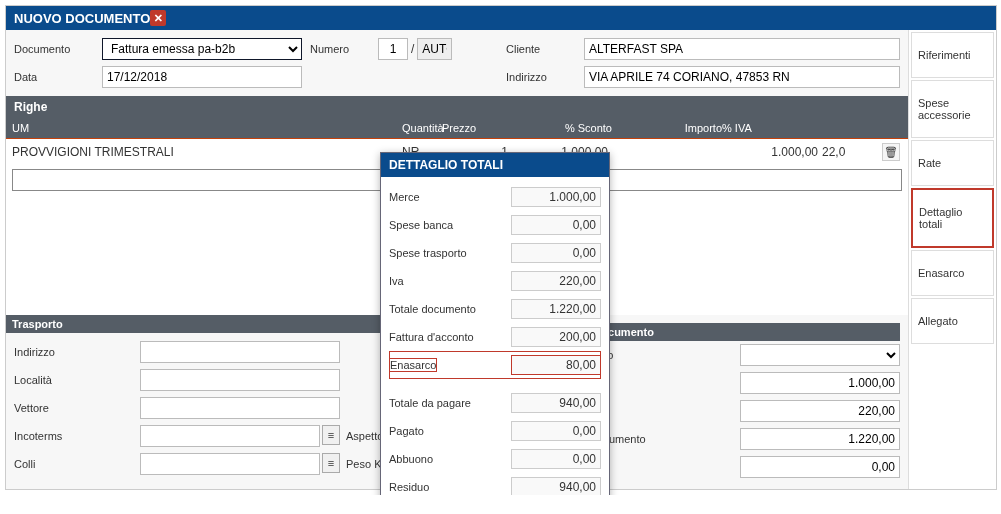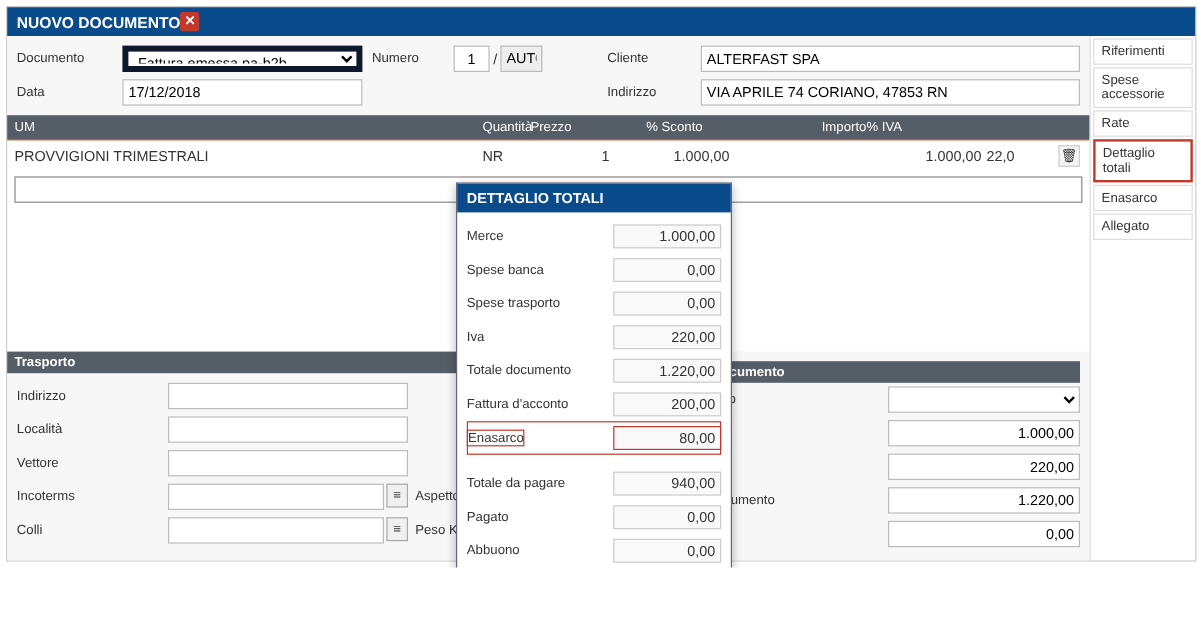--- a/index.html
+++ b/index.html
@@ -3,27 +3,27 @@
 <meta charset="utf-8">
 <style>
   * { box-sizing: border-box; font-family: Arial, sans-serif; }
   body { margin: 0; padding: 5px; background: #fff; font-size: 12px; color: #333; }
   .app { width: 992px; border: 1px solid #ccc; position: relative; }
   .title-bar { background: #0a4b8c; color: #fff; padding: 4px 8px; font-weight: bold; font-size: 13px; display: flex; justify-content: flex-start; align-items: center; }
   .close-x { background: #c0392b; color: #fff; width: 16px; height: 16px; text-align: center; line-height: 16px; border-radius: 2px; cursor: pointer; font-size: 11px; }
   .body { display: flex; }
   .main { flex: 1; }
   .sidebar { width: 100px; border-left: 1px solid #ddd; }
-  .sidebar-item { border: 1px solid #ddd; padding: 4px 6px; font-size: 11px; cursor: pointer; margin: 2px; background: #fff; }
+  .sidebar-item { border: 1px solid #ddd; padding: 16px 6px; font-size: 11px; cursor: pointer; margin: 2px; background: #fff; }
   .sidebar-item.highlight { border: 2px solid #c0392b; }
   .section-header { background: #555d66; color: #fff; padding: 4px 8px; font-size: 12px; font-weight: bold; }
   .testata { padding: 8px; display: grid; grid-template-columns: 80px 200px 60px 120px 70px 1fr; gap: 6px 8px; align-items: center; background:#f7f7f7;}
   .label { font-size: 11px; color: #333; }
   .input { border: 1px solid #bbb; background: #fff; padding: 2px 4px; font-size: 12px; height: 22px; }
-  .select { border: 5px solid #0f172a; background: #fff; padding: 2px 4px; font-size: 12px; height: 22px; }
+  .select { border: 1px solid #0f172a; background: #fff; padding: 2px 4px; font-size: 12px; height: 22px; }
   .num-group { display: flex; gap: 3px; align-items: center; }
   .num-group .input { width: 30px; text-align: center; }
   .num-group .auto { width: 35px; background:#eee;}
   .righe-header { display: grid; grid-template-columns: 390px 40px 70px 100px 110px 100px 60px 20px; background: #555d66; color:#fff; font-size:11px; padding:4px 6px;}
   .righe-row { display: grid; grid-template-columns: 390px 40px 70px 100px 110px 100px 60px 20px; padding:4px 6px; font-size:12px; align-items:center; border-top:1px solid #c2410c;}
   .righe-row .r { text-align:right; padding-right:4px;}
   .trash-icon { cursor:pointer; border:1px solid #ccc; background:#f5f5f5; text-align:center; width:18px; height:18px; line-height:16px; font-size:11px;}
   .edit-row { border:1px solid #888; height:22px; margin:4px 6px;}
   .spacer-row { height: 120px; }
   .piede { background:#f7f7f7; }
@@ -73,25 +73,26 @@
         <input class="input" value="ALTERFAST SPA" style="">
 
         <span class="label">Data</span>
         <input class="input" value="17/12/2018" style="">
         <span></span>
           <span></span>
         <span class="label">Indirizzo</span>
         <input class="input" value="VIA APRILE 74 CORIANO, 47853 RN" style="">
       </div>
 
+      <div class="section-header">Righe</div>
       <div class="righe-header">
         <span>UM</span>
         <span style="text-align:right;">Quantità</span>
         <span style="text-align:left;">Prezzo</span>
-        <span style="text-align:center;">% Sconto</span>
+        <span style="text-align:right;">% Sconto</span>
         <span style="text-align:right;">Importo</span>
         <span>% IVA</span>
         <span></span>
       </div>
       <div class="righe-row">
         <span>PROVVIGIONI TRIMESTRALI</span>
         <span>NR</span>
         <span class="r">1</span>
         <span class="r">1.000,00</span>
         <span class="r"></span>

